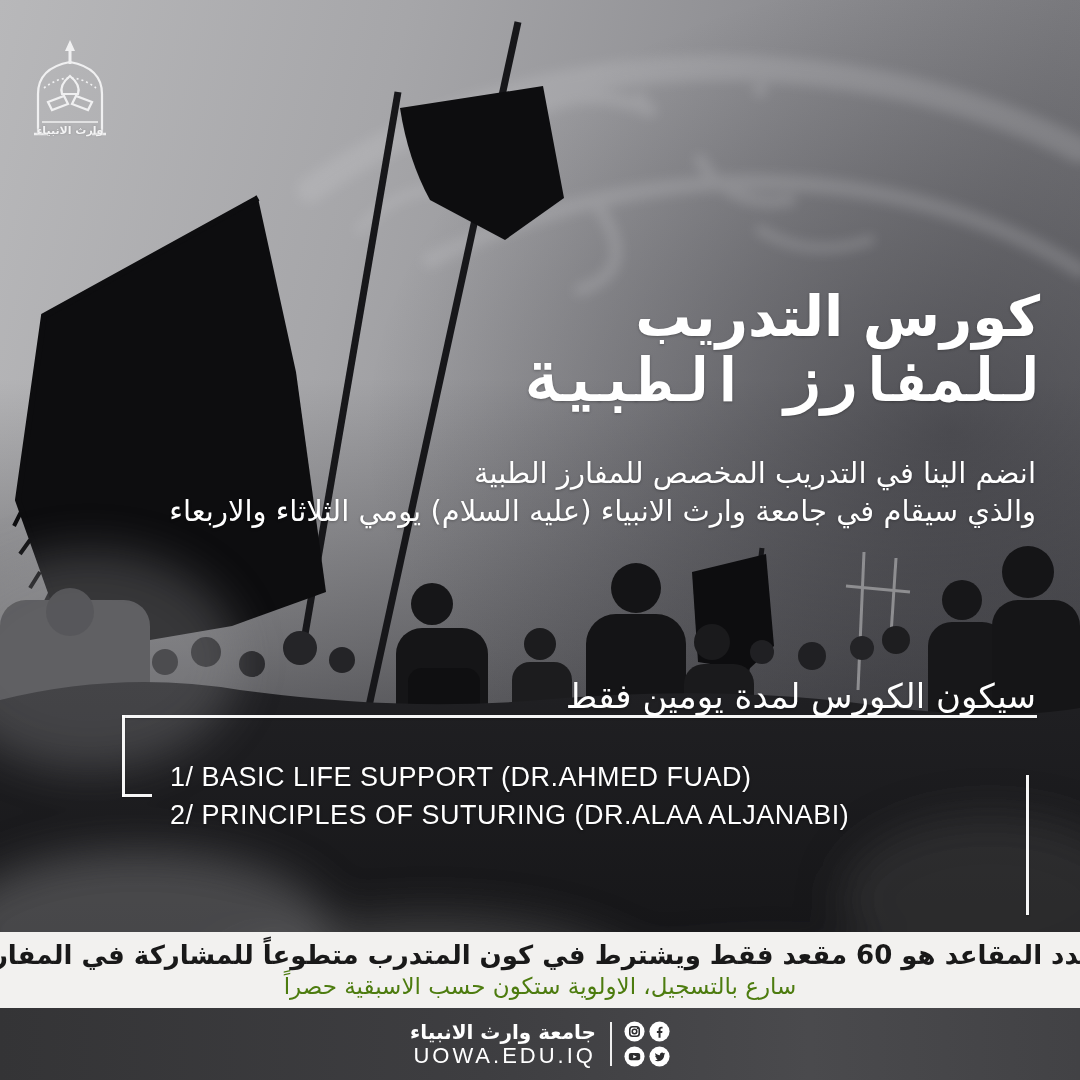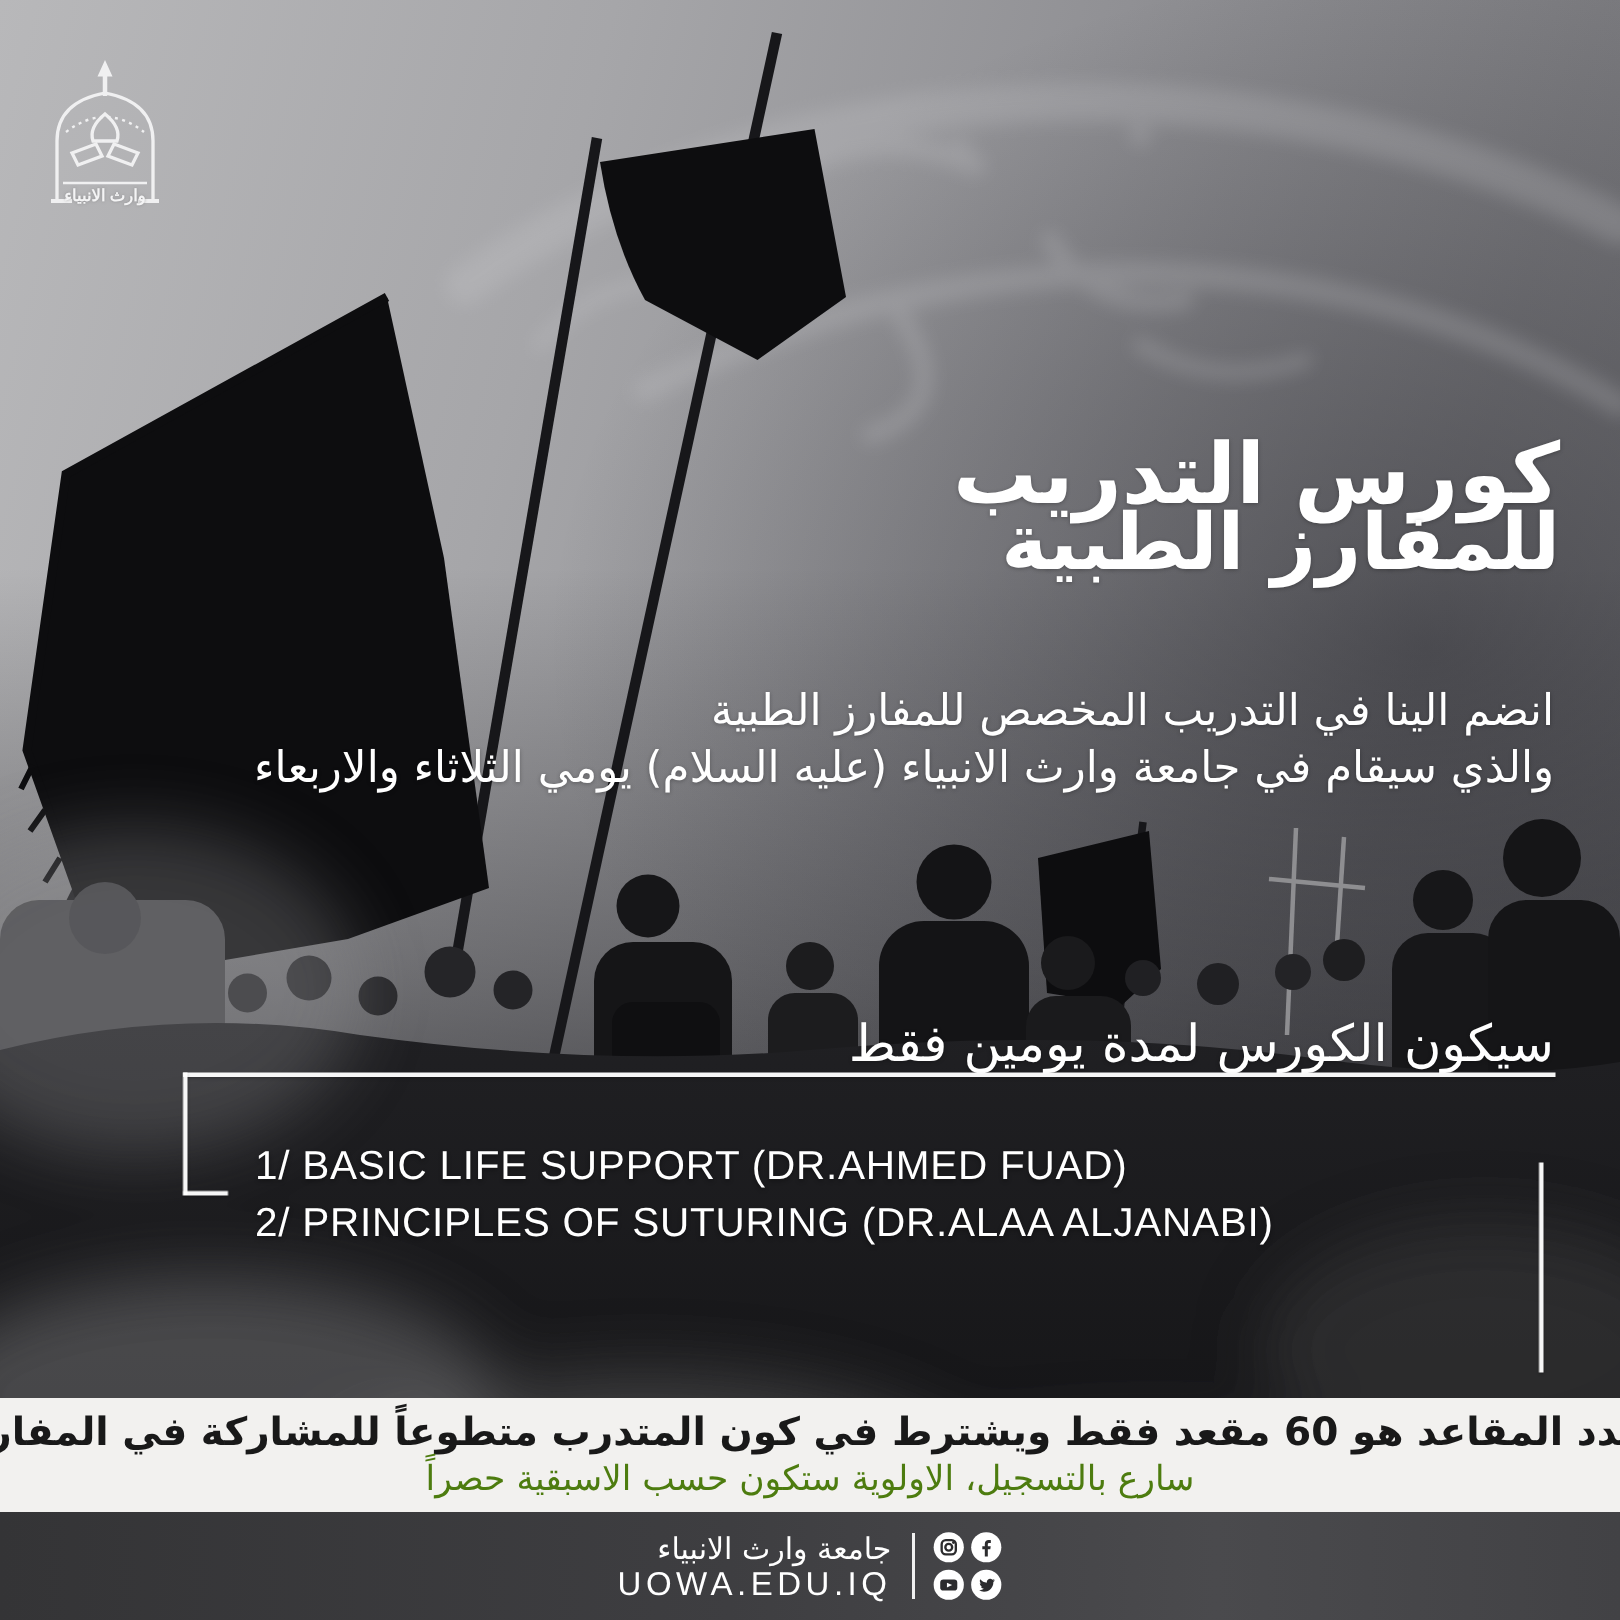--- a/index.html
+++ b/index.html
@@ -9,21 +9,21 @@
     background-image:
       radial-gradient(900px 700px at 88% 40%, rgba(34,34,40,.50), rgba(34,34,40,0) 65%),
       linear-gradient(to bottom, rgba(10,10,14,0) 35%, rgba(10,10,14,.35) 60%, rgba(10,10,14,.72) 82%, rgba(10,10,14,.8) 100%),
       linear-gradient(105deg,#b8b8ba 0%,#a6a6a9 30%,#909094 55%,#7b7b7f 78%,#6f6f73 100%);
   }
   .abs{position:absolute;}
   svg.layer{position:absolute;left:0;top:0;}
   
   .white-text{color:#ffffff;text-shadow:0 1px 3px rgba(0,0,0,.28);}
   .title-1{right:40px;top:284px;font-size:56px;font-weight:bold;direction:rtl;white-space:nowrap;}
-  .title-2{right:40px;top:332px;font-size:52px;font-weight:bold;direction:rtl;white-space:nowrap;letter-spacing:-1px;}
+  .title-2{right:40px;top:344px;font-size:61px;font-weight:bold;direction:rtl;white-space:nowrap;letter-spacing:-1px;font-family:Liberation Mono, monospace;}
   .intro-1{right:44px;top:456px;font-size:29px;direction:rtl;white-space:nowrap;}
   .intro-2{right:44px;top:494px;font-size:29px;direction:rtl;white-space:nowrap;}
   .mid-1{right:44px;top:676px;font-size:34px;direction:rtl;white-space:nowrap;}
   .mid-2{right:44px;top:722px;font-size:33px;direction:rtl;white-space:nowrap;}
   .course-list{left:170px;top:758px;font-family:"Liberation Sans","DejaVu Sans",sans-serif;
     font-size:27px;letter-spacing:.5px;line-height:38px;white-space:nowrap;color:#fff;
     text-shadow:0 1px 3px rgba(0,0,0,.35);}
   
   .rule{background:rgba(255,255,255,.96);box-shadow:0 1px 2px rgba(0,0,0,.25);}
   .hline{left:122px;top:715px;width:915px;height:3px;}
@@ -34,29 +34,29 @@
   .band{left:0;top:932px;width:1080px;height:76px;background:#f2f1ef;
     display:flex;flex-direction:column;justify-content:center;align-items:center;}
   .band .l1{font-size:26px;font-weight:bold;color:#191919;direction:rtl;white-space:nowrap;line-height:32px;}
   .band .l2{font-size:23px;color:#4d7c0f;direction:rtl;white-space:nowrap;line-height:30px;}
   
   .footer{left:0;top:1008px;width:1080px;height:72px;
     background:linear-gradient(to right,#343436 0%,#3e3e41 45%,#4a4a4d 75%,#424245 100%);
     display:flex;justify-content:center;align-items:center;}
   .footer-inner{display:flex;align-items:center;}
   .footer-text{display:flex;flex-direction:column;align-items:flex-end;color:#fff;}
-  .org-name{font-size:20px;font-weight:normal;direction:rtl;line-height:24px;}
+  .org-name{font-size:20px;font-weight:bold;direction:rtl;line-height:24px;}
   .website{font-family:"Liberation Sans","DejaVu Sans",sans-serif;font-size:22px;letter-spacing:3px;line-height:24px;}
   .footer-divider{width:2px;height:44px;background:rgba(255,255,255,.92);margin:0 12px 0 14px;}
   .social-grid{display:grid;grid-template-columns:21px 21px;grid-template-rows:21px 21px;gap:4px;}
   .social-grid svg{display:block;cursor:pointer;}
   
   .logo{left:28px;top:38px;width:84px;height:126px;display:flex;flex-direction:column;align-items:center;}
   .logo-name{color:#f4f4f5;font-size:11px;font-weight:bold;direction:rtl;margin-top:-26px;white-space:nowrap;
-    text-shadow:0 0 2px rgba(120,120,122,.6);font-family:Liberation Serif, serif;}
+    text-shadow:0 0 2px rgba(120,120,122,.6);}
 </style>
 </head>
 <body>
 
 <div class="canvas">
 
   <svg class="layer" width="1080" height="1080" viewBox="0 0 1080 1080">
     <defs>
       <filter id="soft">
           <feGaussianBlur stdDeviation="6"></feGaussianBlur>

